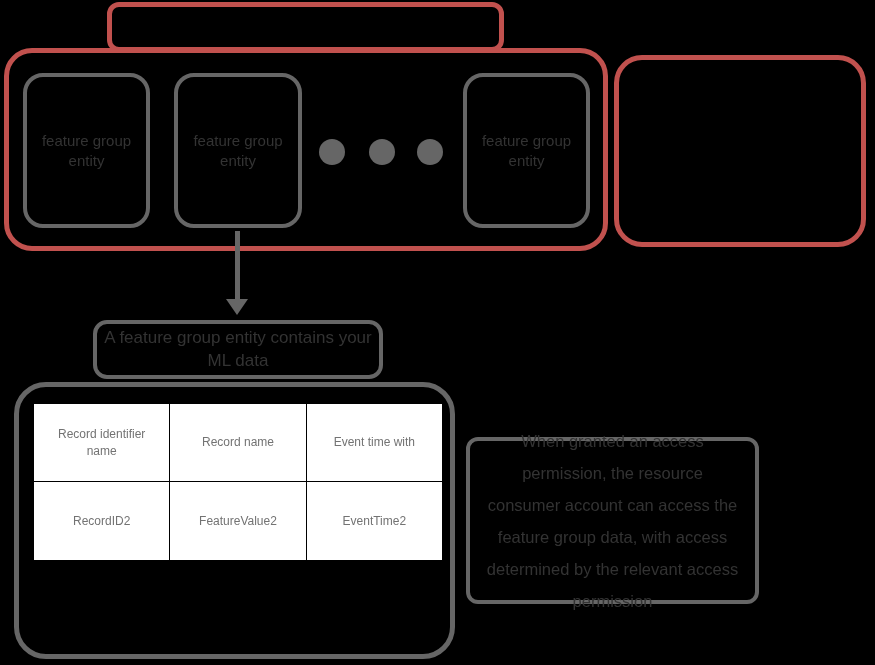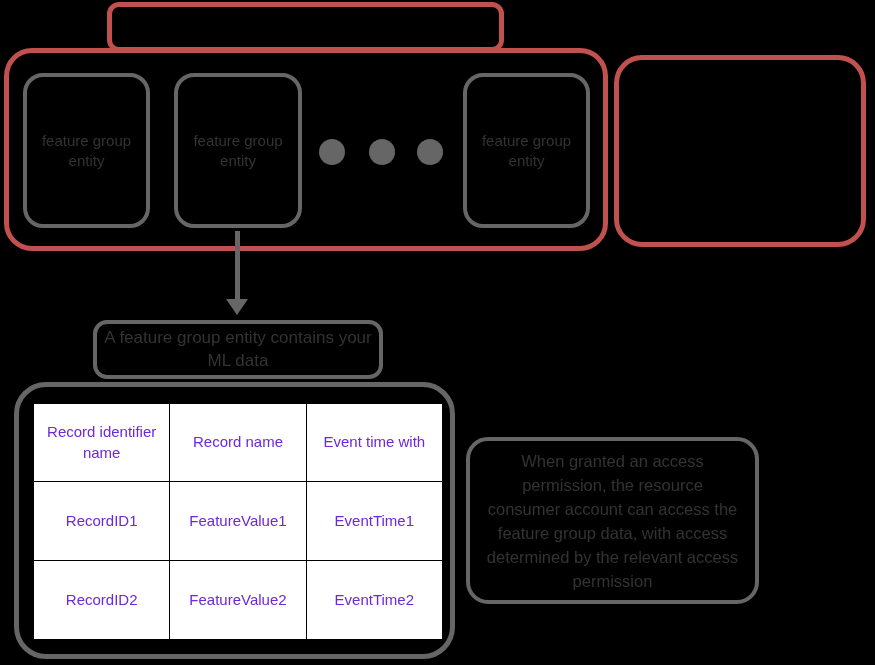--- a/index.html
+++ b/index.html
@@ -99,43 +99,43 @@
   .entity-note {
     left: 93px; top: 320px;
     width: 290px; height: 59px;
     font-size: 17px;
     line-height: 1.3;
     padding: 0 6px;
   }
   .access-note {
     left: 466px; top: 437px;
     width: 293px; height: 167px;
-    border-radius: 22px;
+    border-radius: 12px;
     font-size: 16.5px;
-    line-height: 24px;
+    line-height: 32px;
     padding: 0 14px;
   }
   
   .ml-container {
     position: absolute;
     left: 14px; top: 382px;
     width: 441px; height: 277px;
     border: 5px solid #666666;
     border-radius: 32px;
     box-sizing: border-box;
     background: #000000;
   }
   table.feature-table {
     position: absolute;
     left: 33px; top: 403px;
     width: 410px;
     border-collapse: collapse;
     background: #ffffff;
-    color: #6d28d9;
-    font-size: 15px;
+    color: #737373;
+    font-size: 12px;
     table-layout: fixed;
   }
   table.feature-table th,
   table.feature-table td {
     border: 1.5px solid #000000;
     text-align: center;
     vertical-align: middle;
     font-weight: normal;
     padding: 0 8px;
     line-height: 1.35;
@@ -183,25 +183,20 @@
   <table class="feature-table">
     <thead>
       <tr>
         <th>Record identifier name</th>
         <th>Record name</th>
         <th>Event time with</th>
       </tr>
     </thead>
     <tbody>
       <tr>
-        <td>RecordID1</td>
-        <td>FeatureValue1</td>
-        <td>EventTime1</td>
-      </tr>
-      <tr>
         <td>RecordID2</td>
         <td>FeatureValue2</td>
         <td>EventTime2</td>
       </tr>
     </tbody>
   </table>
 
   <div class="note access-note">
     <span>When granted an access permission, the resource consumer account can access the feature group data, with access determined by the relevant access permission</span>
   </div>

